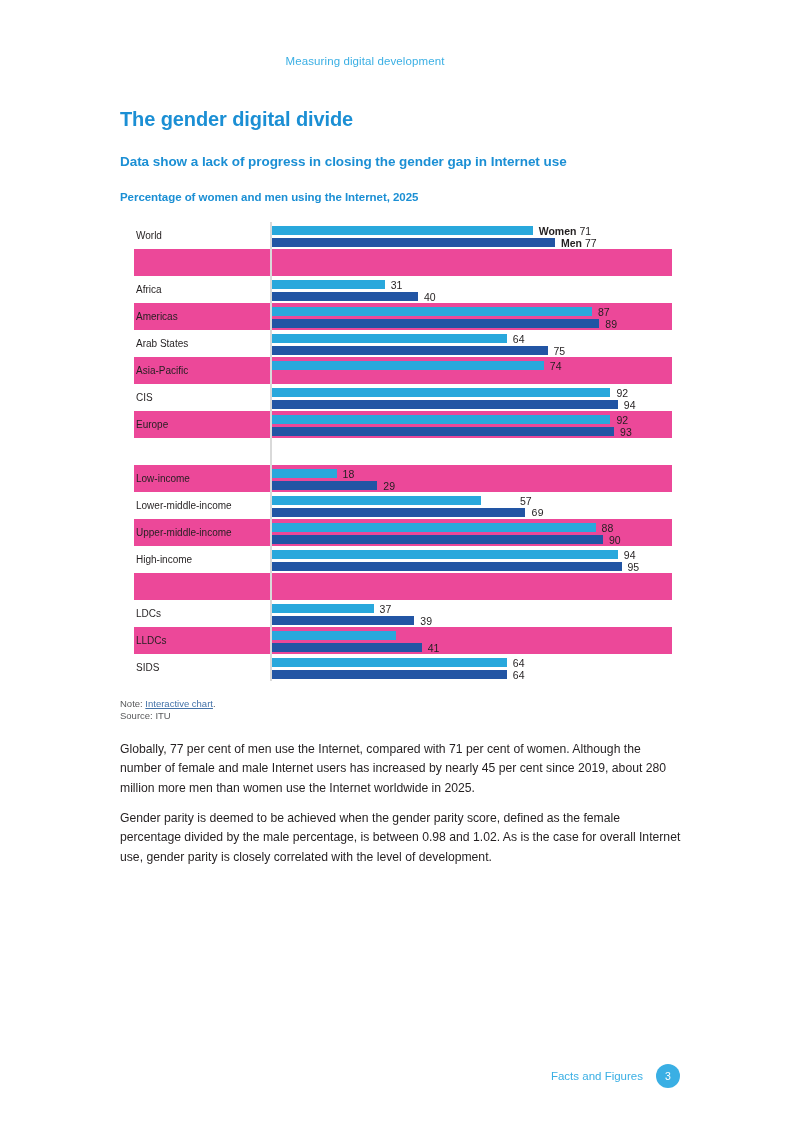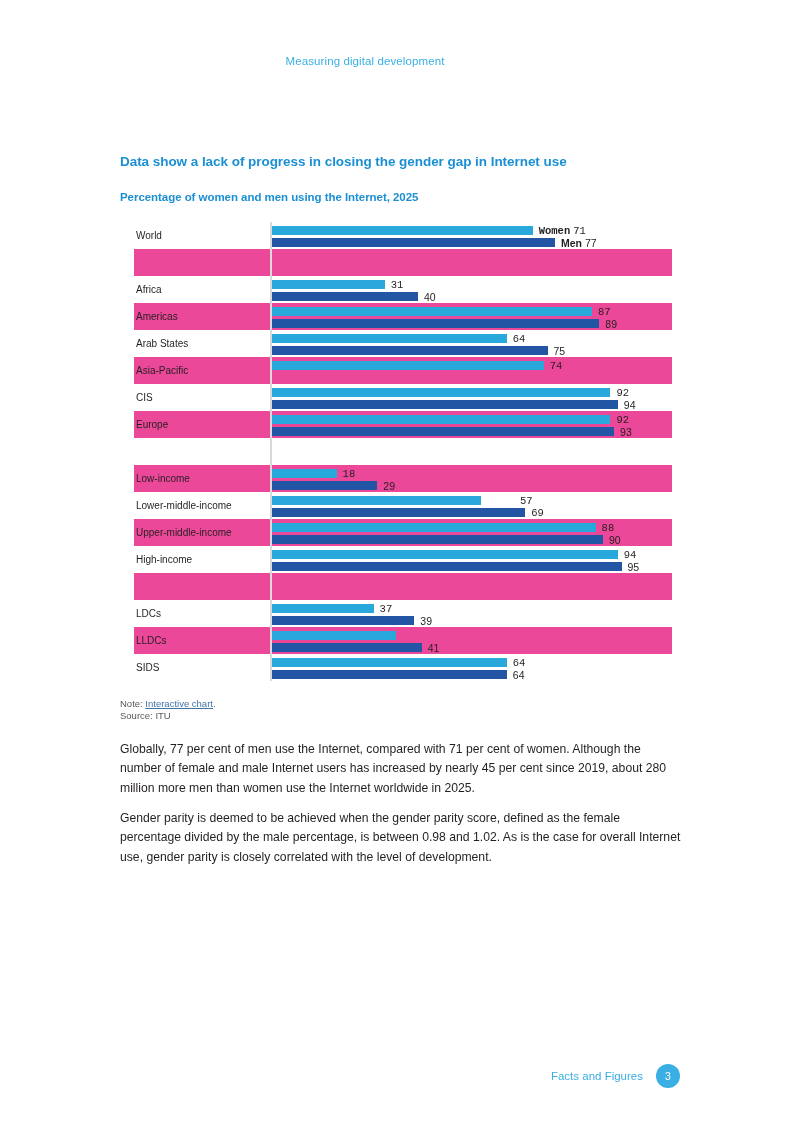--- a/index.html
+++ b/index.html
@@ -109,21 +109,21 @@
     top: 0;
     right: 0;
     height: 27px;
   }
   .bar-wrap {
     position: absolute;
     left: 0;
     height: 9px;
     width: 100%;
   }
-  .bar-wrap.women { top: 4px; font-family: Liberation Mono, monospace; }
+  .bar-wrap.women { top: 4px; }
   .bar-wrap.men   { top: 16px; }
   .bar {
     position: absolute;
     left: 0;
     top: 0;
     height: 9px;
   }
   .bar.women { background: #29a8dc; }
   .bar.men   { background: #2255a4; }
   .bar-value {
@@ -190,20 +190,21 @@
     justify-content: center;
   }
 </style>
 </head>
 <body>
 
 <div class="page">
 
   <div class="running-head">Measuring digital development</div>
 
+  <div class="title">The gender digital divide</div>
   <div class="subtitle">Data show a lack of progress in closing the gender gap in Internet use</div>
   <div class="chart-caption">Percentage of women and men using the Internet, 2025</div>
 
   <div class="chart">
     <div class="chart-inner" id="chart-rows">
       <div class="axis-line"></div>
     <div class="row">
           <div class="row-label">World</div>
           <div class="bars">
             <div class="bar-wrap women">

